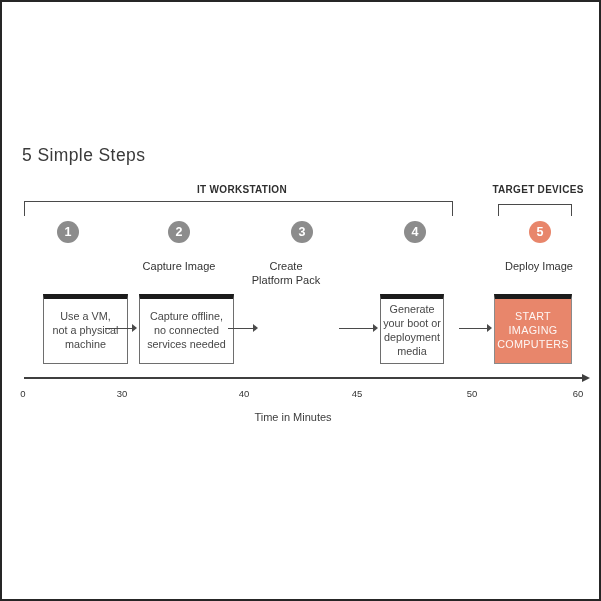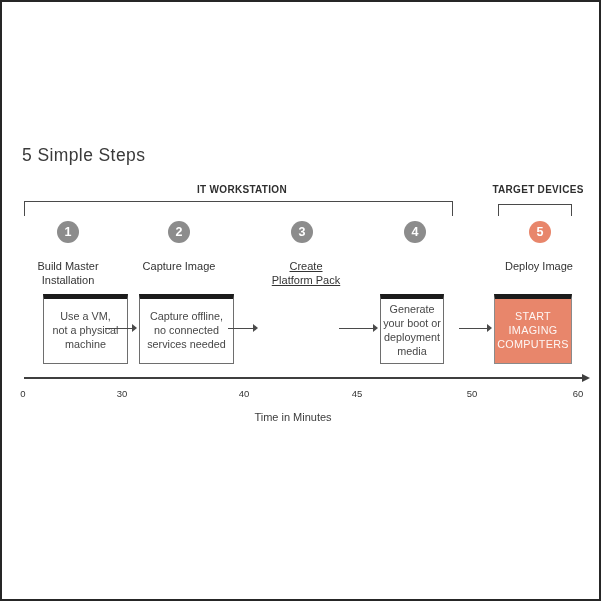--- a/index.html
+++ b/index.html
@@ -77,24 +77,22 @@
 
   <div class="abs group-label" style="left:486px;top:182px;width:100px;">TARGET DEVICES</div>
   <div class="abs bracket" style="left:496px;top:202px;width:74px;height:12px;"></div>
 
   <div class="abs badge" style="left:55px;">1</div>
   <div class="abs badge" style="left:166px;">2</div>
   <div class="abs badge" style="left:289px;">3</div>
   <div class="abs badge" style="left:402px;">4</div>
   <div class="abs badge accent" style="left:527px;">5</div>
 
-  <div class="abs step-label" style="left:6px;">Build Master
-Installation</div>
   <div class="abs step-label" style="left:117px;">Capture Image</div>
-  <div class="abs step-label" style="left:244px;text-decoration:underline;">Create
+  <div class="abs step-label" style="left:224px;">Create
 Platform Pack</div>
   <div class="abs step-label" style="left:477px;">Deploy Image</div>
 
   <div class="abs note-box" style="left:41px;width:85px;">Use a VM,
 not a physical
 machine</div>
   <div class="abs note-box" style="left:137px;width:95px;">Capture offline,
 no connected
 services needed</div>
   <div class="abs note-box" style="left:378px;width:64px;">Generate

